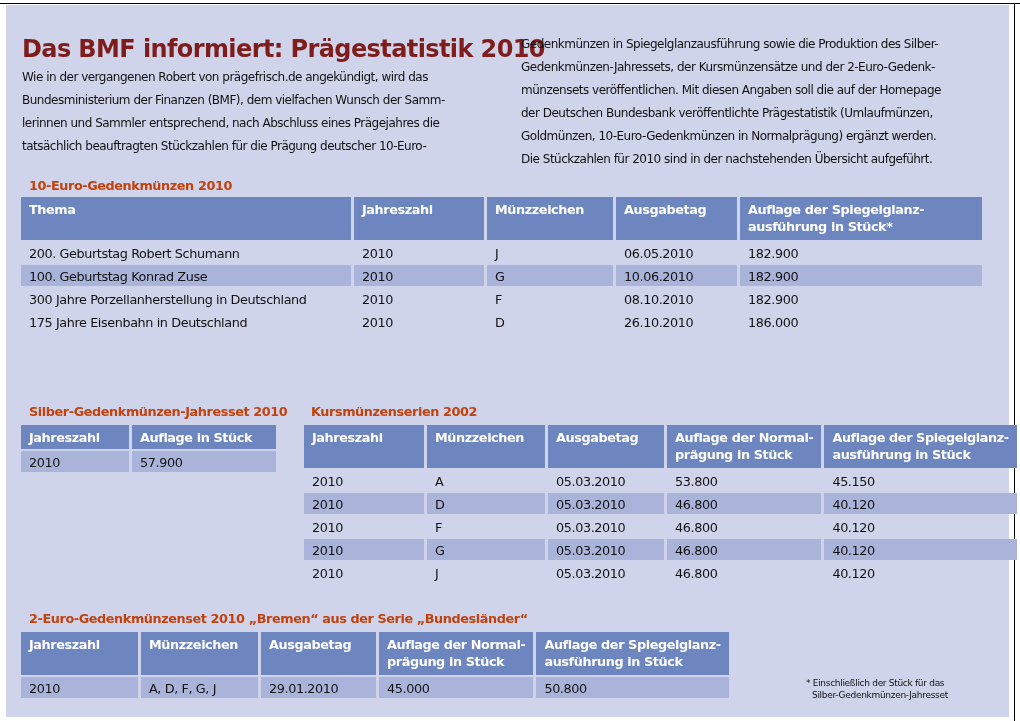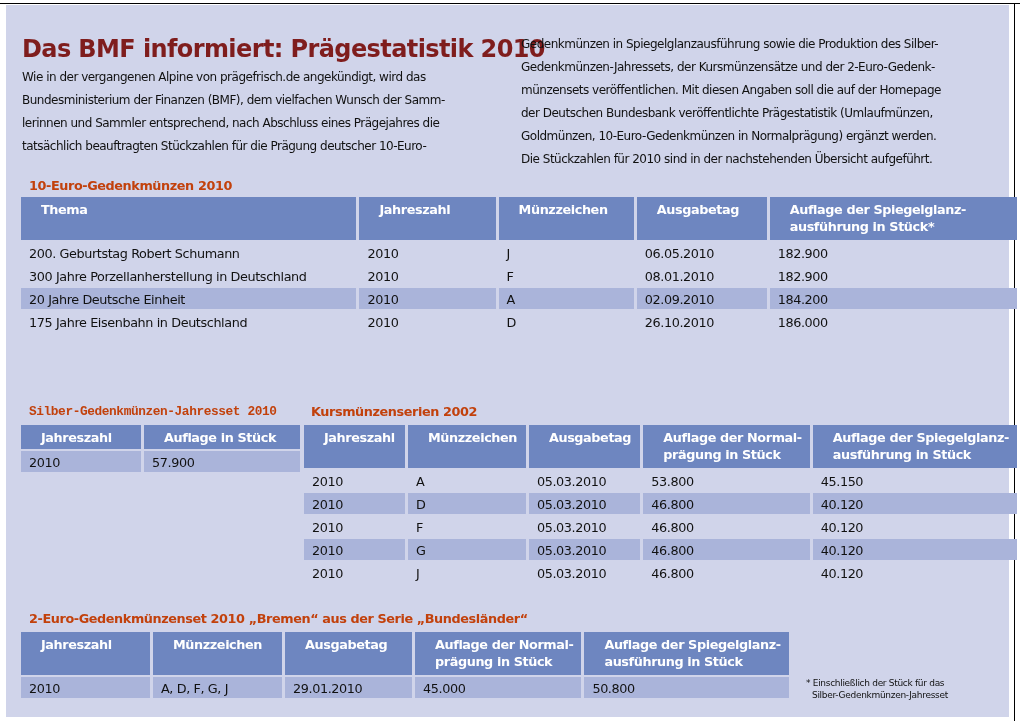--- a/index.html
+++ b/index.html
@@ -28,21 +28,21 @@
     .sec-title {
       position: absolute; font-weight: bold; font-size: 12.8px; color: #c2410c;
       letter-spacing: -0.4px; white-space: nowrap;
     }
     table.tbl {
       position: absolute; border-collapse: separate; border-spacing: 3px 2px; margin: 0;
       font-size: 12.8px; letter-spacing: -0.4px;
     }
     table.tbl th {
       background: #6e86c0; color: #ffffff; font-weight: bold; text-align: left;
-      vertical-align: top; padding: 4px 8px 3px 20px; line-height: 17px; white-space: nowrap;
+      vertical-align: top; padding: 4px 8px 3px 8px; line-height: 17px; white-space: nowrap;
     }
     table.tbl td {
       color: #111; padding: 3px 8px 0 8px; height: 18px; line-height: 18px; white-space: nowrap;
     }
     table.tbl tr.alt td { background: #aab4da; }
     .footnote {
       position: absolute; left: 806px; top: 677px; font-size: 9px; line-height: 12px;
       color: #111; letter-spacing: -0.3px; white-space: nowrap;
     }
     .footnote span { display: block; }
@@ -51,21 +51,21 @@
 <body>
 
 <div class="topline"></div>
 <div class="rightline"></div>
 
 <div class="panel"></div>
 
 <h1 class="title">Das BMF informiert: Prägestatistik 2010</h1>
 
 <p class="intro left">
-  <span>Wie in der vergangenen Alpine von prägefrisch.de angekündigt, wird das</span>
+  <span>Wie in der vergangenen Robert von prägefrisch.de angekündigt, wird das</span>
   <span>Bundesministerium der Finanzen (BMF), dem vielfachen Wunsch der Samm-</span>
   <span>lerinnen und Sammler entsprechend, nach Abschluss eines  Prägejahres die</span>
   <span>tatsächlich beauftragten Stückzahlen für die Prägung deutscher 10-Euro-</span>
 </p>
 
 <p class="intro right">
   <span>Gedenkmünzen in Spiegelglanzausführung sowie die Produktion des Silber-</span>
   <span>Gedenkmünzen-Jahressets, der Kursmünzensätze und der 2-Euro-Gedenk-</span>
   <span>münzensets veröffentlichen. Mit diesen Angaben soll die auf der Homepage</span>
   <span>der Deutschen Bundesbank veröffentlichte Prägestatistik (Umlaufmünzen,</span>
@@ -85,45 +85,45 @@
     </tr>
   </thead>
   <tbody>
     <tr>
       <td>200. Geburtstag Robert Schumann</td>
       <td>2010</td>
       <td>J</td>
       <td>06.05.2010</td>
       <td>182.900</td>
     </tr>
+    <tr class="alt">
+      <td>100. Geburtstag Konrad Zuse</td>
+      <td>2010</td>
+      <td>G</td>
+      <td>10.06.2010</td>
+      <td>182.900</td>
+    </tr>
     <tr>
       <td>300 Jahre Porzellanherstellung in Deutschland</td>
       <td>2010</td>
       <td>F</td>
-      <td>08.01.2010</td>
+      <td>08.10.2010</td>
       <td>182.900</td>
-    </tr>
-    <tr class="alt">
-      <td>20 Jahre Deutsche Einheit</td>
-      <td>2010</td>
-      <td>A</td>
-      <td>02.09.2010</td>
-      <td>184.200</td>
     </tr>
     <tr>
       <td>175 Jahre Eisenbahn in Deutschland</td>
       <td>2010</td>
       <td>D</td>
       <td>26.10.2010</td>
       <td>186.000</td>
     </tr>
   </tbody>
 </table>
 
-<div class="sec-title" style="left:29px; top:404px;font-family:Liberation Mono, monospace;">Silber-Gedenkmünzen-Jahresset 2010</div>
+<div class="sec-title" style="left:29px; top:404px;">Silber-Gedenkmünzen-Jahresset 2010</div>
 <table class="tbl" style="left:18px; top:423px;">
   <thead>
     <tr>
       <th style="width:92px;">Jahreszahl</th>
       <th style="width:128px;margin-top:20px;">Auflage in Stück</th>
     </tr>
   </thead>
   <tbody>
     <tr class="alt">
       <td>2010</td>

